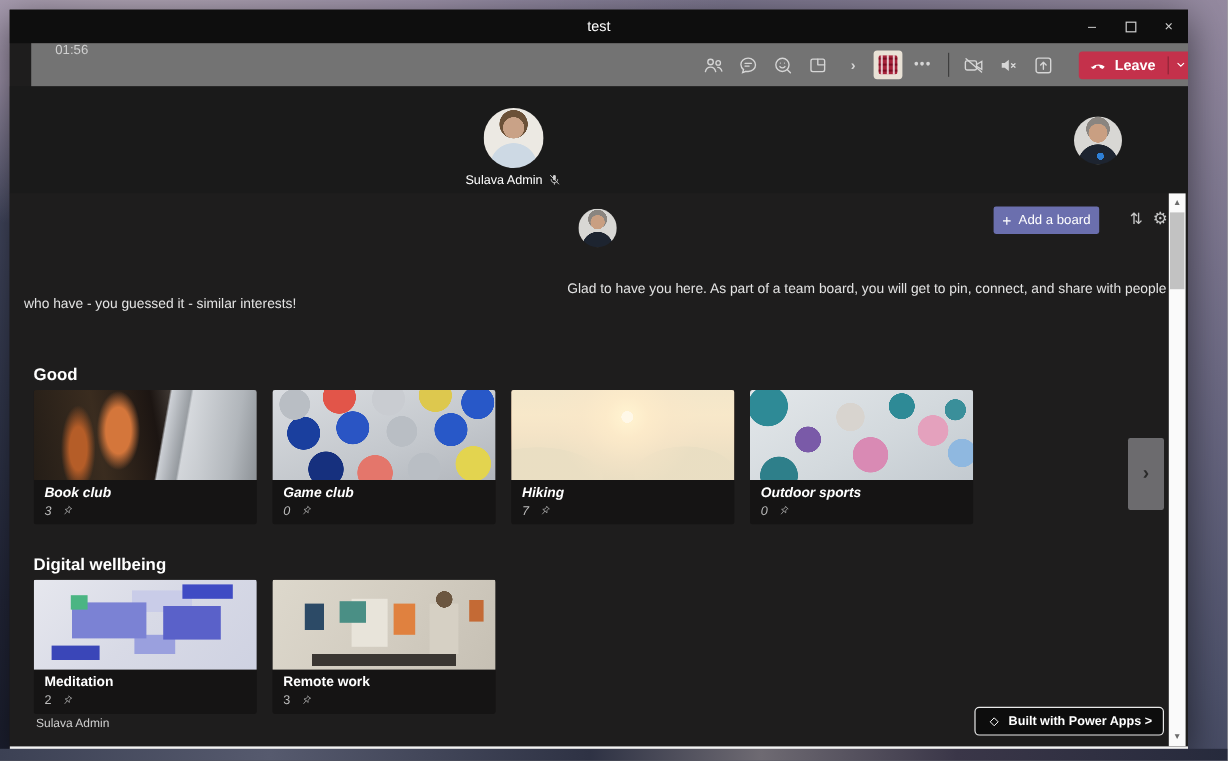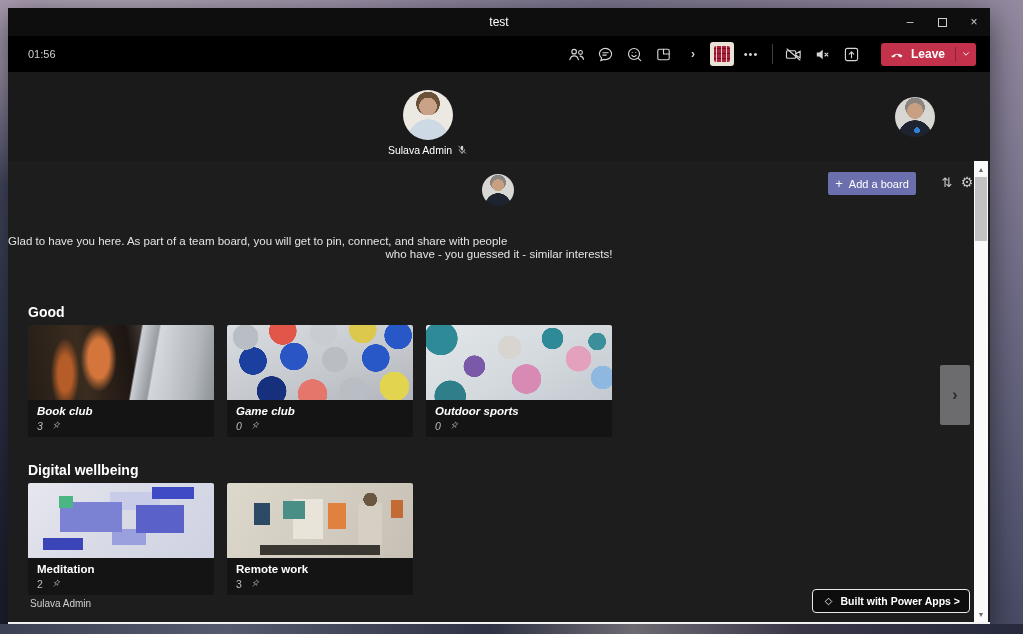--- a/index.html
+++ b/index.html
@@ -24,21 +24,21 @@
   }
 
   
   .titlebar { position:absolute; left:0; top:0; width:100%; height:28px; background:#0e0e0e; display:flex; align-items:center; }
   .titlebar-title { position:absolute; left:0; width:100%; text-align:center; color:#ffffff; font-size:12px; }
   .win-controls { position:absolute; right:0; top:0; height:28px; display:flex; }
   .win-btn { width:32px; height:28px; display:flex; align-items:center; justify-content:center; color:#cfcfcf; font-size:12px; cursor:default; }
   .maxbox { width:9px; height:9px; border:1px solid #cfcfcf; display:inline-block; }
 
   
-  .toolbar { position:absolute; left:0; top:28px; width:100%; height:36px; background:#000000; display:flex; align-items:center; }
+  .toolbar { position:absolute; left:18px; top:28px; width:100%; height:36px; background:#737373; display:flex; }
   .timer { margin-left:20px; color:#d0d0d0; font-size:11px; }
   .tb-right { margin-left:auto; display:flex; align-items:center; }
   .tb-icon { width:24px; height:24px; margin-right:5px; display:flex; align-items:center; justify-content:center; color:#d6d6d6; }
   .tb-icon svg { width:19px; height:19px; }
   .tb-divider { width:1px; height:20px; background:#3e3e3e; margin:0 9px 0 4px; }
   .more-dots { font-size:11px; letter-spacing:1px; color:#d6d6d6; }
   .arrow-glyph { font-size:12px; color:#d6d6d6; font-weight:700; }
   .app-tile { width:24px; height:24px; border-radius:3px; background:#e9e2d6; display:flex; align-items:center; justify-content:center; }
   .app-tile-inner { width:16px; height:16px; border-radius:2px; background:#a62339;
       background-image:linear-gradient(90deg, rgba(255,255,255,.75) 1.5px, rgba(0,0,0,0) 1.5px), linear-gradient(rgba(120,10,30,.9) 1.5px, rgba(0,0,0,0) 1.5px);
@@ -78,22 +78,22 @@
   .sort-icon { left:931px; }
   .gear-icon { left:951px; font-size:14px; }
 
   .hero-avatar { position:absolute; left:474px; top:13px; width:32px; height:32px; border-radius:50%;
       background:
         radial-gradient(circle 6px at 50% 35%, #c99f82 97%, rgba(0,0,0,0)),
         radial-gradient(circle 8px at 50% 27%, #8a8580 97%, rgba(0,0,0,0)),
         radial-gradient(circle 13px at 50% 100%, #1d2430 97%, rgba(0,0,0,0)),
         #d8d7d4; }
   .greeting { position:absolute; left:0; top:50px; width:982px; text-align:center; color:#ffffff; font-size:15.5px; font-weight:700; }
-  .sub1 { position:absolute; left:0; top:74px; width:964px; text-align:left; color:#e3e3e3; font-size:11.5px; }
-  .sub2 { position:absolute; left:0; top:87px; width:982px; text-align:center; color:#e3e3e3; font-size:11.5px; }
+  .sub1 { position:absolute; left:0; top:74px; width:964px; text-align:right; color:#e3e3e3; font-size:11.5px; }
+  .sub2 { position:absolute; left:0; top:87px; width:982px; color:#e3e3e3; font-size:11.5px;padding-left:12px; }
   .searchbox { position:absolute; left:390px; top:108px; width:200px; height:22px; background:#131313; border-radius:2px; display:flex; align-items:center; padding:0 8px; gap:6px; }
   .searchbox svg { width:13px; height:13px; flex:none; }
   .searchbox input { background:transparent; border:none; outline:none; color:#cfcfcf; font-size:11px; width:100%; font-family:inherit; }
   .searchbox input::placeholder { color:#8f8f8f; }
 
   .section-title { position:absolute; left:20px; color:#ffffff; font-size:14px; font-weight:700; }
   .row { position:absolute; left:20px; width:946px; height:112px; display:flex; gap:13px; overflow:hidden; }
   .card { flex:none; width:186px; height:112px; border-radius:2px; overflow:hidden; background:#151414; cursor:default; }
   .card-img { width:100%; height:75px; }
   .card-footer { padding:5px 9px 0; }
@@ -357,20 +357,34 @@
                 <span>0</span>
               <svg viewBox="0 0 20 20" fill="none" stroke="#a0a0a0" stroke-width="1.1" stroke-linecap="round">
                   <g transform="rotate(40 10 10)">
                     <path d="M7.5 3.5h5M8.2 3.5v4.2L6.2 9.8h7.6L11.8 7.7V3.5M10 9.8V15"></path>
                   </g>
                 </svg>
             </div>
           </div>
         </div>
 
+        <div class="card">
+          <div class="card-img art-hiking"></div>
+          <div class="card-footer">
+            <div class="card-title">Hiking</div>
+            <div class="card-meta">
+                <span>7</span>
+              <svg viewBox="0 0 20 20" fill="none" stroke="#a0a0a0" stroke-width="1.1" stroke-linecap="round">
+                  <g transform="rotate(40 10 10)">
+                    <path d="M7.5 3.5h5M8.2 3.5v4.2L6.2 9.8h7.6L11.8 7.7V3.5M10 9.8V15"></path>
+                  </g>
+                </svg>
+            </div>
+          </div>
+        </div>
 
         <div class="card">
           <div class="card-img art-outdoor"></div>
           <div class="card-footer">
             <div class="card-title">Outdoor sports</div>
             <div class="card-meta">
                 <span>0</span>
               <svg viewBox="0 0 20 20" fill="none" stroke="#a0a0a0" stroke-width="1.1" stroke-linecap="round">
                   <g transform="rotate(40 10 10)">
                     <path d="M7.5 3.5h5M8.2 3.5v4.2L6.2 9.8h7.6L11.8 7.7V3.5M10 9.8V15"></path>

